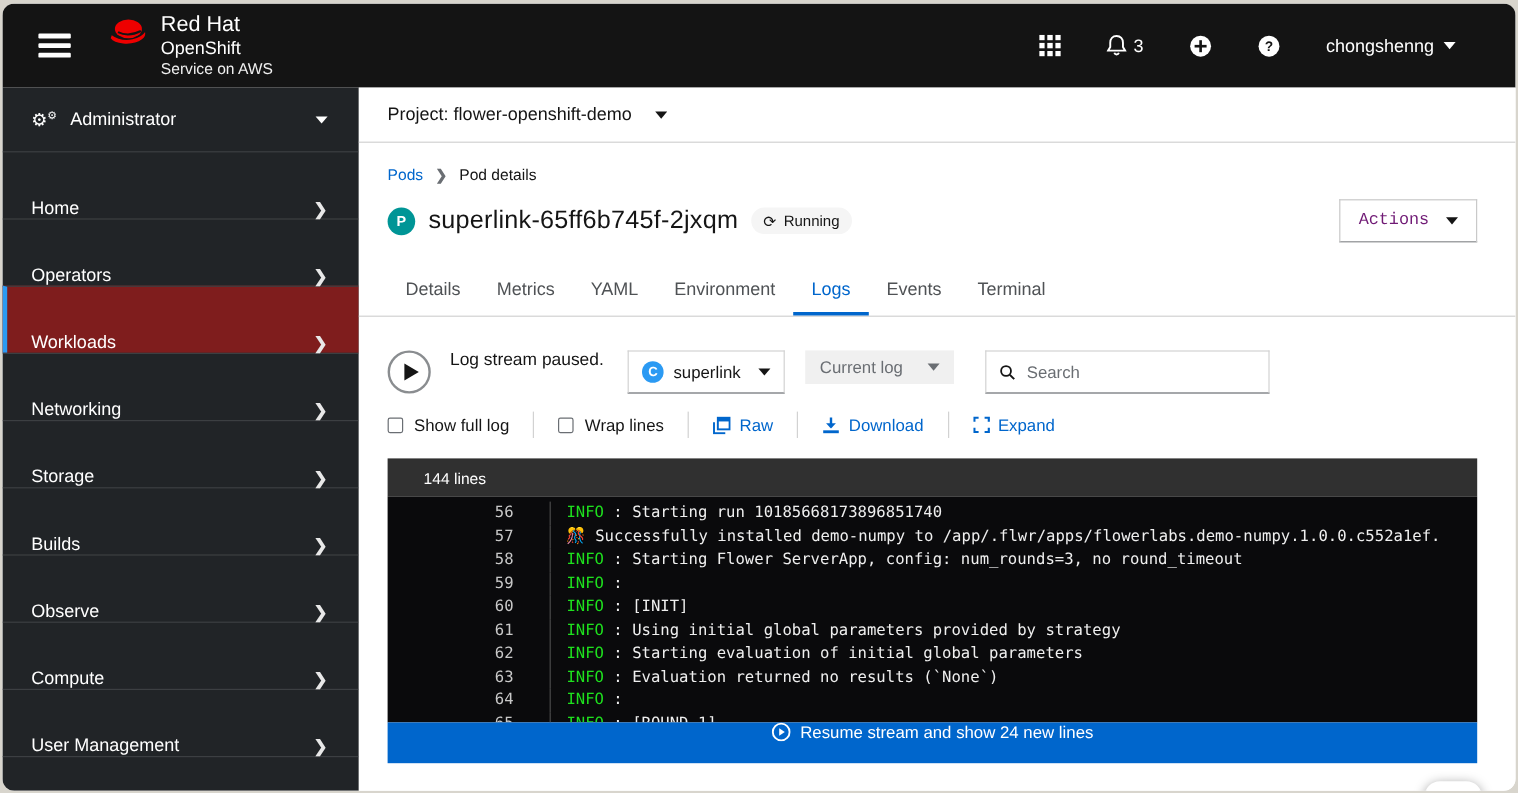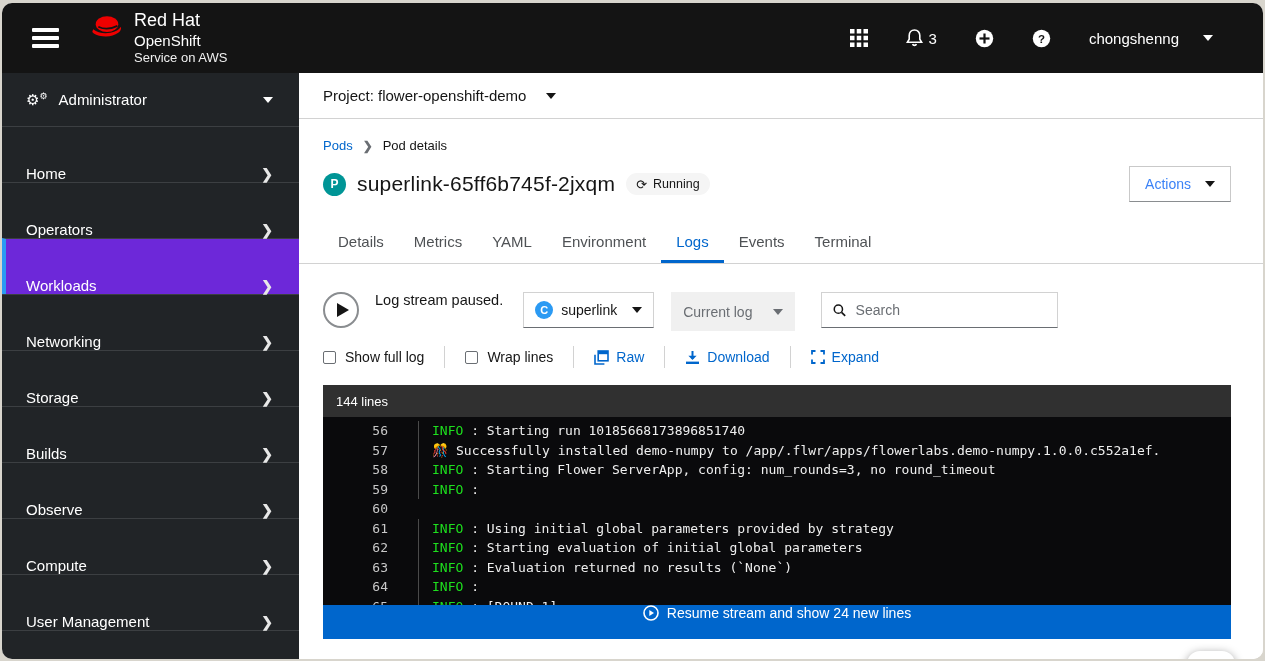--- a/index.html
+++ b/index.html
@@ -29,42 +29,42 @@
   .brand { display:flex; align-items:flex-start; gap:9px; margin-left:30px; }
   .fedora { width:36px; height:26px; margin-top:2px; }
   .brand-text { line-height:1.2; }
   .brand-l1 { font-size:18px; font-weight:normal; }
   .brand-l2 { font-size:15px; font-weight:400; }
   .brand-l3 { font-size:13px; font-weight:400; color:#f0f0f0; }
   .mast-right { margin-left:auto; margin-right:50px; display:flex; align-items:center; gap:38px; }
   .mast-icon { display:flex; align-items:center; gap:6px; cursor:pointer; }
   .mast-icon svg { display:block; }
   .notif-count { font-size:15px; }
-  .user-menu { display:flex; align-items:center; gap:24px; font-size:15px; cursor:pointer; }
+  .user-menu { display:flex; align-items:center; gap:8px; font-size:15px; cursor:pointer; }
   .caret-down-w { width:0; height:0; border-left:5px solid transparent; border-right:5px solid transparent; border-top:6px solid #fff; }
   .caret-down-d { width:0; height:0; border-left:5px solid transparent; border-right:5px solid transparent; border-top:6px solid #151515; }
 
   
   .app-body { flex:1; display:flex; min-height:0; }
 
   
   .sidebar { width:297px; flex:none; background:#212427; color:#fff; overflow:hidden; }
   .perspective {
     height:53px; display:flex; align-items:center; gap:11px;
     padding:0 26px 0 24px; font-size:15px; cursor:pointer;
   }
   .gear-ic { font-size:15px; color:#fff; }
   .persp-caret { margin-left:auto; }
   .nav-item {
     height:56px; display:flex; align-items:flex-end;
     padding:0 26px 0 24px; font-size:15px; color:#fff;
     border-top:1px solid #3c3f42; cursor:pointer;
   }
   .nav-item .chev { margin-left:auto; font-size:14px; font-weight:bold; color:#e8e8e8; }
-  .nav-item.active { background:#6d28d9; border-left:4px solid #2b9af3; padding-left:20px; }
+  .nav-item.active { background:#7f1d1d; border-left:4px solid #2b9af3; padding-left:20px; }
 
   
   .main { flex:1; display:flex; flex-direction:column; background:#fff; min-width:0; position:relative; }
 
   .project-bar {
     height:46px; flex:none; display:flex; align-items:center; gap:20px;
     padding-left:24px; border-bottom:1px solid #d2d2d2;
     font-size:15px; color:#151515;
   }
   .project-bar .caret-down-d { cursor:pointer; }
@@ -81,22 +81,22 @@
   }
   .pod-title { font-size:21px; font-weight:500; color:#151515; letter-spacing:.2px; }
   .running-pill {
     display:flex; align-items:center; gap:6px; background:#f5f5f5;
     border-radius:12px; padding:4px 10px; font-size:12.5px; color:#151515;
   }
   .sync-ic { font-size:13px; line-height:1; }
   .actions-btn {
     margin-left:auto; display:flex; align-items:center; gap:14px;
     background:#fff; border:1px solid #c9c9c9; border-bottom-color:#8a8d90;
-    padding:9px 15px; font-size:14px; color:#3b82f6; cursor:pointer;
-    font-family:Liberation Sans, sans-serif;
+    padding:9px 15px; font-size:14px; color:#701a75; cursor:pointer;
+    font-family:Liberation Mono, monospace;
   }
 
   .tabs { display:flex; margin-top:21px; padding-left:24px; border-bottom:1px solid #d2d2d2; flex:none; }
   .tab { padding:10px 15px 13px; font-size:15px; color:#4f5255; cursor:pointer; }
   .tab.active { color:#0066cc; box-shadow:inset 0 -3px 0 0 #0066cc; }
 
   
   .log-section { flex:1; padding:28px 32px 0 24px; display:flex; flex-direction:column; min-height:0; }
   .controls1 { display:flex; align-items:flex-start; flex:none; }
   .play-btn {
@@ -106,21 +106,21 @@
   .play-tri { width:0; height:0; border-top:7px solid transparent; border-bottom:7px solid transparent; border-left:12px solid #151515; margin-left:3px; }
   .stream-status { font-size:14.5px; color:#151515; margin:0 20px 0 16px; }
   .container-select {
     height:36px; width:131px; display:flex; align-items:center; gap:8px; padding:0 11px;
     border:1px solid #d2d2d2; border-bottom-color:#6a6e73; background:#fff;
     font-size:14px; color:#151515; cursor:pointer; flex:none;
   }
   .c-badge { width:18px; height:18px; border-radius:50%; background:#2b9af3; color:#fff; font-size:11px; font-weight:bold; display:flex; align-items:center; justify-content:center; flex:none; }
   .container-select .caret-down-d { margin-left:auto; }
   .log-type-select {
-    height:39px; width:124px; margin-left:17px; display:flex; align-items:center; padding:0 12px;
+    height:28px; width:124px; margin-left:17px; display:flex; align-items:center; padding:0 12px;
     background:#f0f0f0; font-size:14px; color:#6a6e73; cursor:pointer; flex:none;
   }
   .caret-down-g { width:0; height:0; border-left:5px solid transparent; border-right:5px solid transparent; border-top:6px solid #6a6e73; margin-left:auto; }
   .search-box {
     height:36px; width:237px; margin-left:26px; display:flex; align-items:center; gap:9px; padding:0 11px;
     border:1px solid #d2d2d2; border-bottom-color:#6a6e73; background:#fff; flex:none;
   }
   .search-box input {
     border:none; outline:none; width:100%; font-size:14px; color:#151515;
     font-family:"Liberation Sans", sans-serif; background:transparent;
@@ -129,26 +129,26 @@
 
   .controls2 { display:flex; align-items:center; margin-top:15px; flex:none; font-size:14px; color:#151515; }
   .chk { display:flex; align-items:center; gap:9px; cursor:pointer; }
   .chk-box { width:13px; height:13px; border:1px solid #6a6e73; border-radius:2px; background:#fff; flex:none; }
   .vdiv { width:1px; height:22px; background:#d2d2d2; margin:0 20px; }
   .blue-link { display:flex; align-items:center; gap:7px; color:#0066cc; cursor:pointer; }
   .blue-link svg { display:block; }
 
   
   .log-panel { margin-top:17px; flex:none; display:flex; flex-direction:column; }
-  .log-head { height:32px; background:#303030; color:#fff; font-size:13px; display:flex; align-items:center; padding-left:13px; flex:none; }
+  .log-head { height:32px; background:#303030; color:#fff; font-size:13px; display:flex; align-items:center; padding-left:30px; flex:none; }
   .log-body {
     background:#0a0a0c; height:188px; overflow:hidden; padding-top:4px;
     font-family:"DejaVu Sans Mono", monospace; font-size:13px; line-height:19.5px;
   }
-  .log-row { display:flex; white-space:pre; }
+  .log-row { display:flex; white-space:pre;padding-left:40px; }
   .log-num { width:43px; margin-left:22px; text-align:right; color:#c8c8c8; flex:none; }
   .log-text { margin-left:30px; border-left:1px solid #4a4a4a; padding-left:13px; color:#efefef; flex:1; min-width:0; overflow:hidden; }
   .lvl { color:#1ee01e; }
   .resume-banner {
     height:34px; background:#0066cc; color:#fff; font-size:14px;
     display:flex; align-items:flex-start; justify-content:center; gap:8px; cursor:pointer; flex:none;
   }
 
   
   .float-btn {
@@ -372,21 +372,21 @@
 
         <div class="log-panel">
           <div class="log-head">
             <span>144 lines</span>
           </div>
           <div class="log-body">
             <div class="log-row"><span class="log-num">56</span><span class="log-text"><span class="lvl">INFO</span><span> : Starting run 10185668173896851740</span></span></div>
             <div class="log-row"><span class="log-num">57</span><span class="log-text"><span class="lvl"></span><span>🎊 Successfully installed demo-numpy to /app/.flwr/apps/flowerlabs.demo-numpy.1.0.0.c552a1ef.</span></span></div>
             <div class="log-row"><span class="log-num">58</span><span class="log-text"><span class="lvl">INFO</span><span> : Starting Flower ServerApp, config: num_rounds=3, no round_timeout</span></span></div>
             <div class="log-row"><span class="log-num">59</span><span class="log-text"><span class="lvl">INFO</span><span> :</span></span></div>
-            <div class="log-row"><span class="log-num">60</span></div>
+            <div class="log-row"><span class="log-num">60</span><span class="log-text"><span class="lvl">INFO</span><span> : [INIT]</span></span></div>
             <div class="log-row"><span class="log-num">61</span><span class="log-text"><span class="lvl">INFO</span><span> : Using initial global parameters provided by strategy</span></span></div>
             <div class="log-row"><span class="log-num">62</span><span class="log-text"><span class="lvl">INFO</span><span> : Starting evaluation of initial global parameters</span></span></div>
             <div class="log-row"><span class="log-num">63</span><span class="log-text"><span class="lvl">INFO</span><span> : Evaluation returned no results (`None`)</span></span></div>
             <div class="log-row"><span class="log-num">64</span><span class="log-text"><span class="lvl">INFO</span><span> :</span></span></div>
             <div class="log-row"><span class="log-num">65</span><span class="log-text"><span class="lvl">INFO</span><span> : [ROUND 1]</span></span></div>
           </div>
           <div class="resume-banner">
             <svg width="16" height="16" viewBox="0 0 16 16">
               <circle cx="8" cy="8" r="7" fill="none" stroke="#fff" stroke-width="1.6"></circle>
               <path d="M6.3 4.9 L11 8 L6.3 11.1 Z" fill="#fff"></path>

